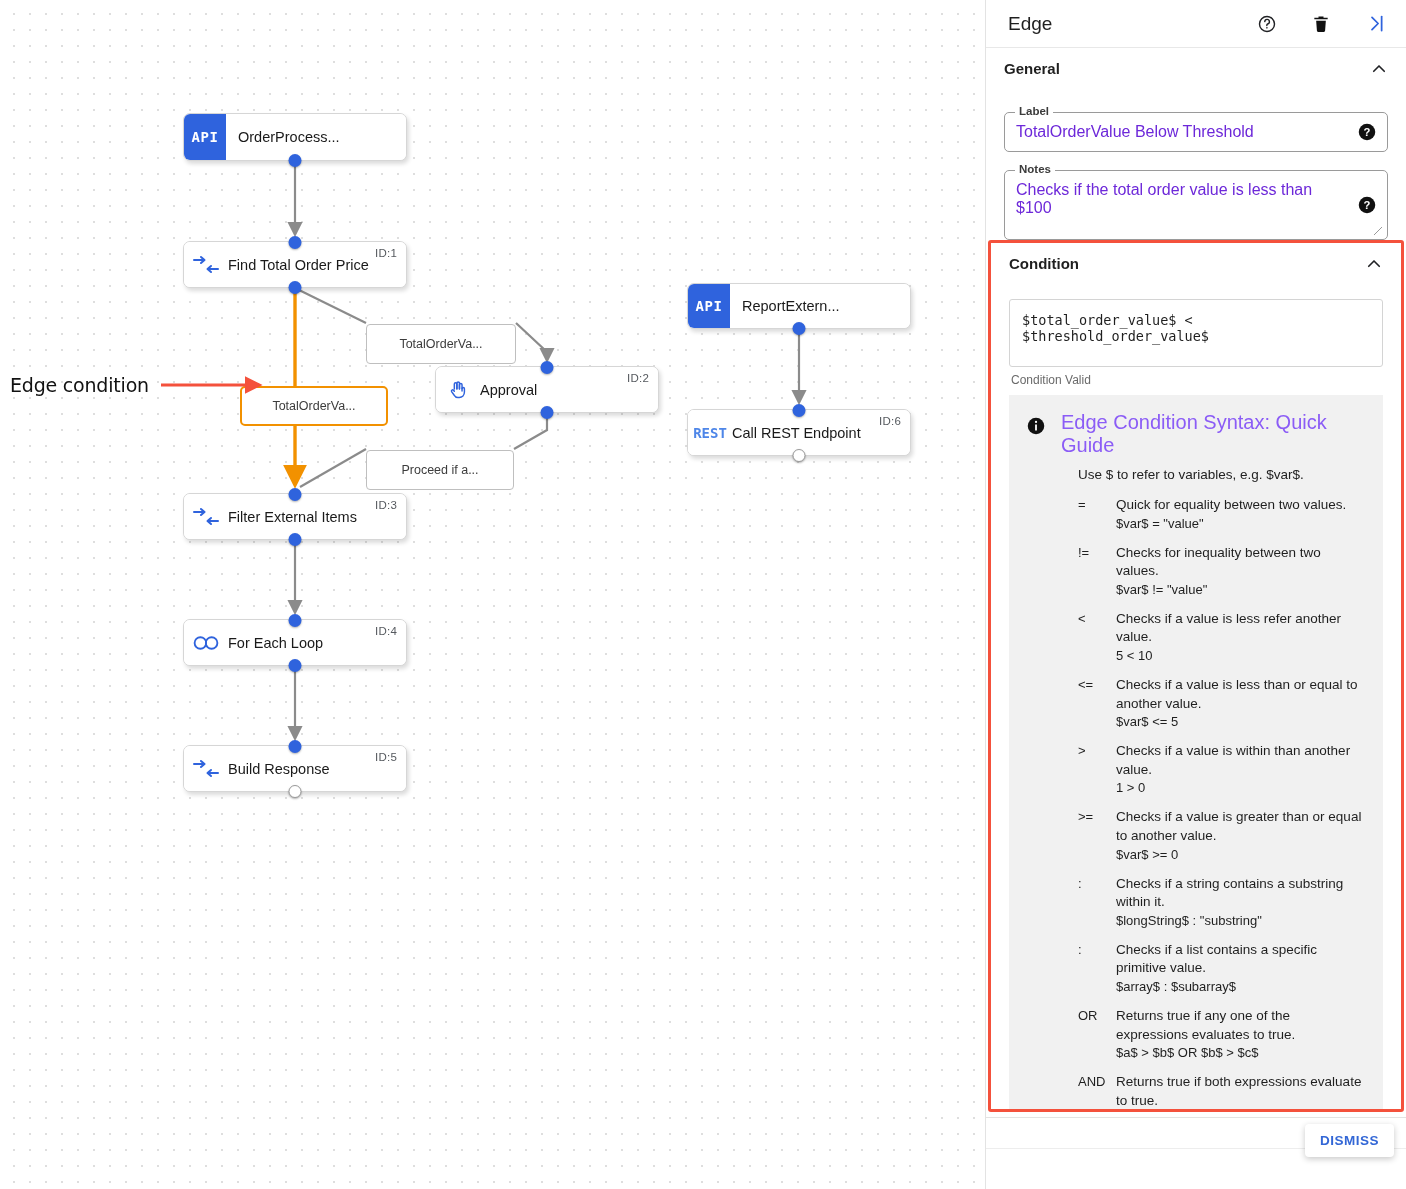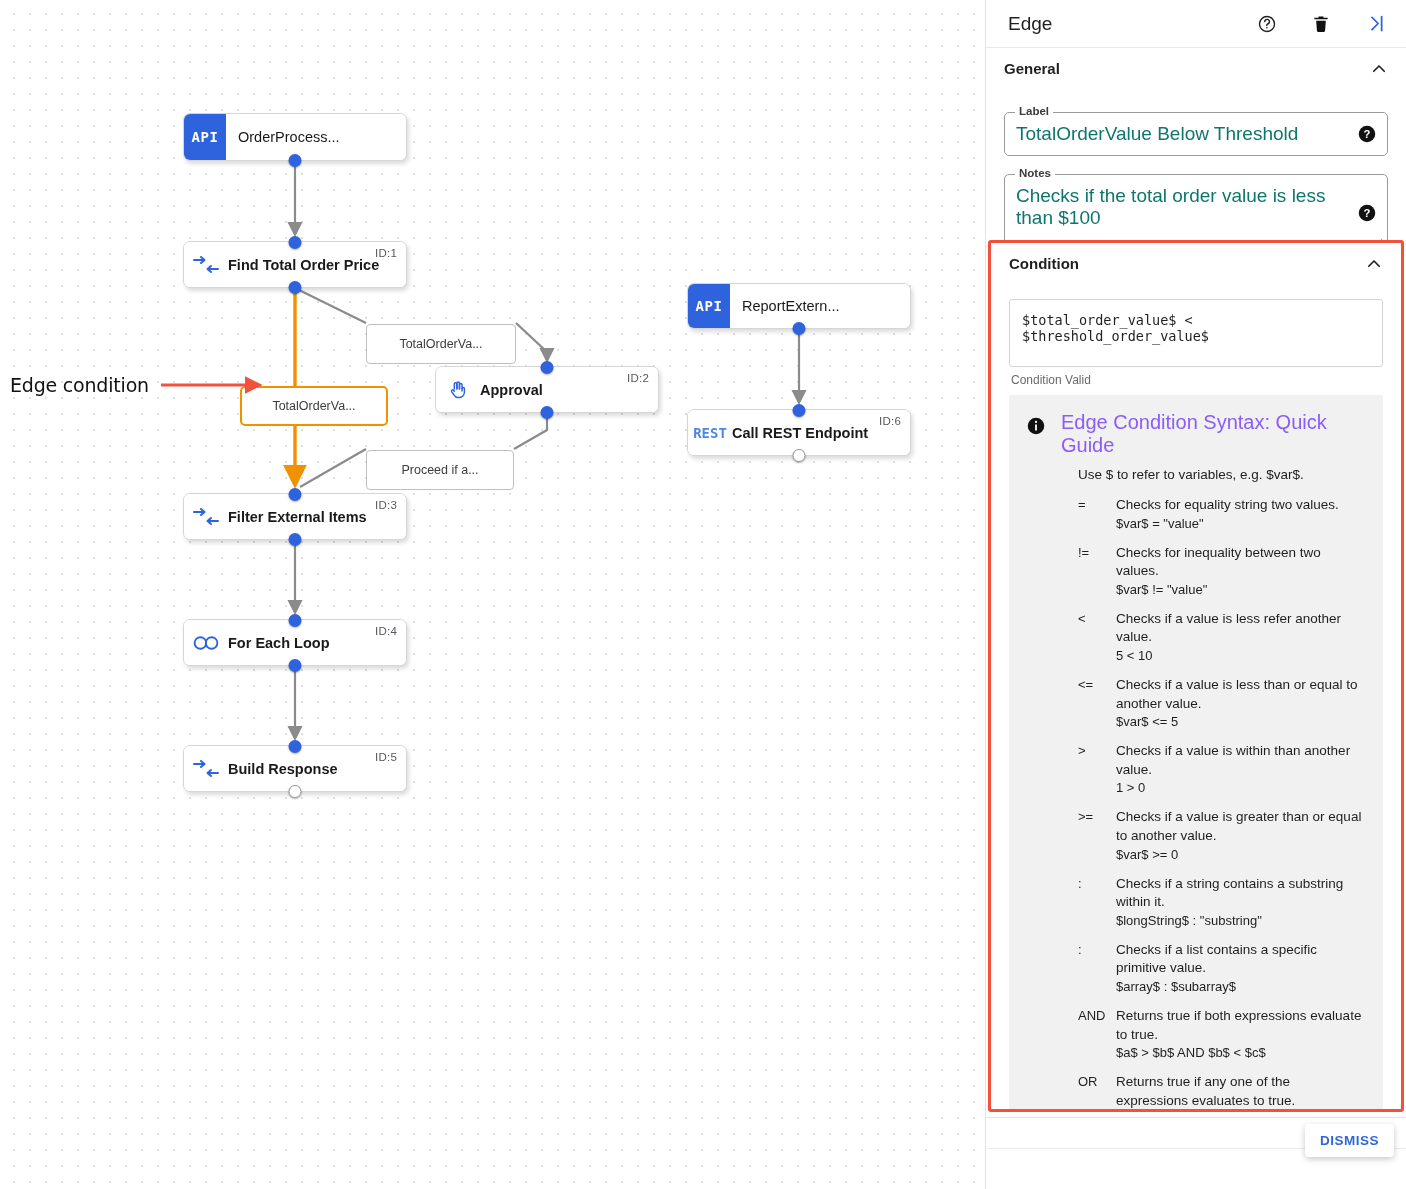--- a/index.html
+++ b/index.html
@@ -54,21 +54,21 @@
     font-size: 14px; font-weight: 700;
     display: flex; align-items: center; justify-content: center;
     background: #fff;
   }
   .node .glyph {
     width: 44px; flex: 0 0 44px;
     display: flex; align-items: center; justify-content: center;
     color: #2F63DD;
   }
   .node .title {
-    font-size: 14.5px; color: #1a1a1a; font-weight: 700;
+    font-size: 14.5px; color: #1a1a1a; font-weight: 400;
     white-space: nowrap;
   }
   .node .title.plain { font-weight: 400; padding-left: 12px; }
   .node .idtag {
     position: absolute; right: 9px; top: 5px;
     font-size: 11.5px; color: #55595e; font-weight: 400;
     letter-spacing: .2px;
   }
   
   .port {
@@ -140,21 +140,21 @@
     border: 1px solid #9a9a9a; border-radius: 5px;
     margin-top: 8px;
     background: #fff;
   }
   .field .flabel {
     position: absolute; top: -8px; left: 10px;
     background: #fff; padding: 0 4px;
     font-size: 11.5px; color: #3b3b3b; font-weight: 700;
   }
   .field .fvalue {
-    font-size: 19px; color: #0f766e;
+    font-size: 16px; color: #6d28d9;
     padding: 10px 40px 10px 11px;
     min-height: 20px;
   }
   .field.notes .fvalue { padding-bottom: 22px; }
   .help-dot {
     position: absolute; right: 11px; top: 50%; transform: translateY(-50%);
     width: 18px; height: 18px;
   }
   .resize-grip {
     position: absolute; right: 4px; bottom: 3px;
@@ -451,21 +451,21 @@
             <rect x="10.8" y="10" width="2.4" height="8" fill="#fff"></rect>
             <circle cx="12" cy="6.6" r="1.5" fill="#fff"></circle>
           </svg>
           <div class="guide-title">Edge Condition Syntax: Quick Guide</div>
         </div>
         <div class="guide-sub">Use $ to refer to variables, e.g. $var$.</div>
         <div class="op-table" id="op-table">
             <div class="op-row">
               <div class="op-key">=</div>
               <div style="flex: 1 1 0%;">
-                <div class="op-desc">Checks for equality string two values.</div>
+                <div class="op-desc">Quick for equality between two values.</div>
                 <div class="op-ex">$var$ = "value"</div>
               </div>
             </div>
             <div class="op-row">
               <div class="op-key">!=</div>
               <div style="flex: 1 1 0%;">
                 <div class="op-desc">Checks for inequality between two values.</div>
                 <div class="op-ex">$var$ != "value"</div>
               </div>
             </div>
@@ -505,33 +505,33 @@
               </div>
             </div>
             <div class="op-row">
               <div class="op-key">:</div>
               <div style="flex: 1 1 0%;">
                 <div class="op-desc">Checks if a list contains a specific primitive value.</div>
                 <div class="op-ex">$array$ : $subarray$</div>
               </div>
             </div>
             <div class="op-row">
+              <div class="op-key">OR</div>
+              <div style="flex: 1 1 0%;">
+                <div class="op-desc">Returns true if any one of the expressions evaluates to true.</div>
+                <div class="op-ex">$a$ &gt; $b$ OR $b$ &gt; $c$</div>
+              </div>
+            </div>
+            <div class="op-row">
               <div class="op-key">AND</div>
               <div style="flex: 1 1 0%;">
                 <div class="op-desc">Returns true if both expressions evaluate to true.</div>
                 <div class="op-ex">$a$ &gt; $b$ AND $b$ &lt; $c$</div>
               </div>
             </div>
-            <div class="op-row">
-              <div class="op-key">OR</div>
-              <div style="flex: 1 1 0%;">
-                <div class="op-desc">Returns true if any one of the expressions evaluates to true.</div>
-                <div class="op-ex">$a$ &gt; $b$ OR $b$ &gt; $c$</div>
-              </div>
-            </div>
           </div>
       </div>
     </div>
   </div>
 
   <div id="dismiss-btn">DISMISS</div>
 
 </div>
 
 </body></html>

